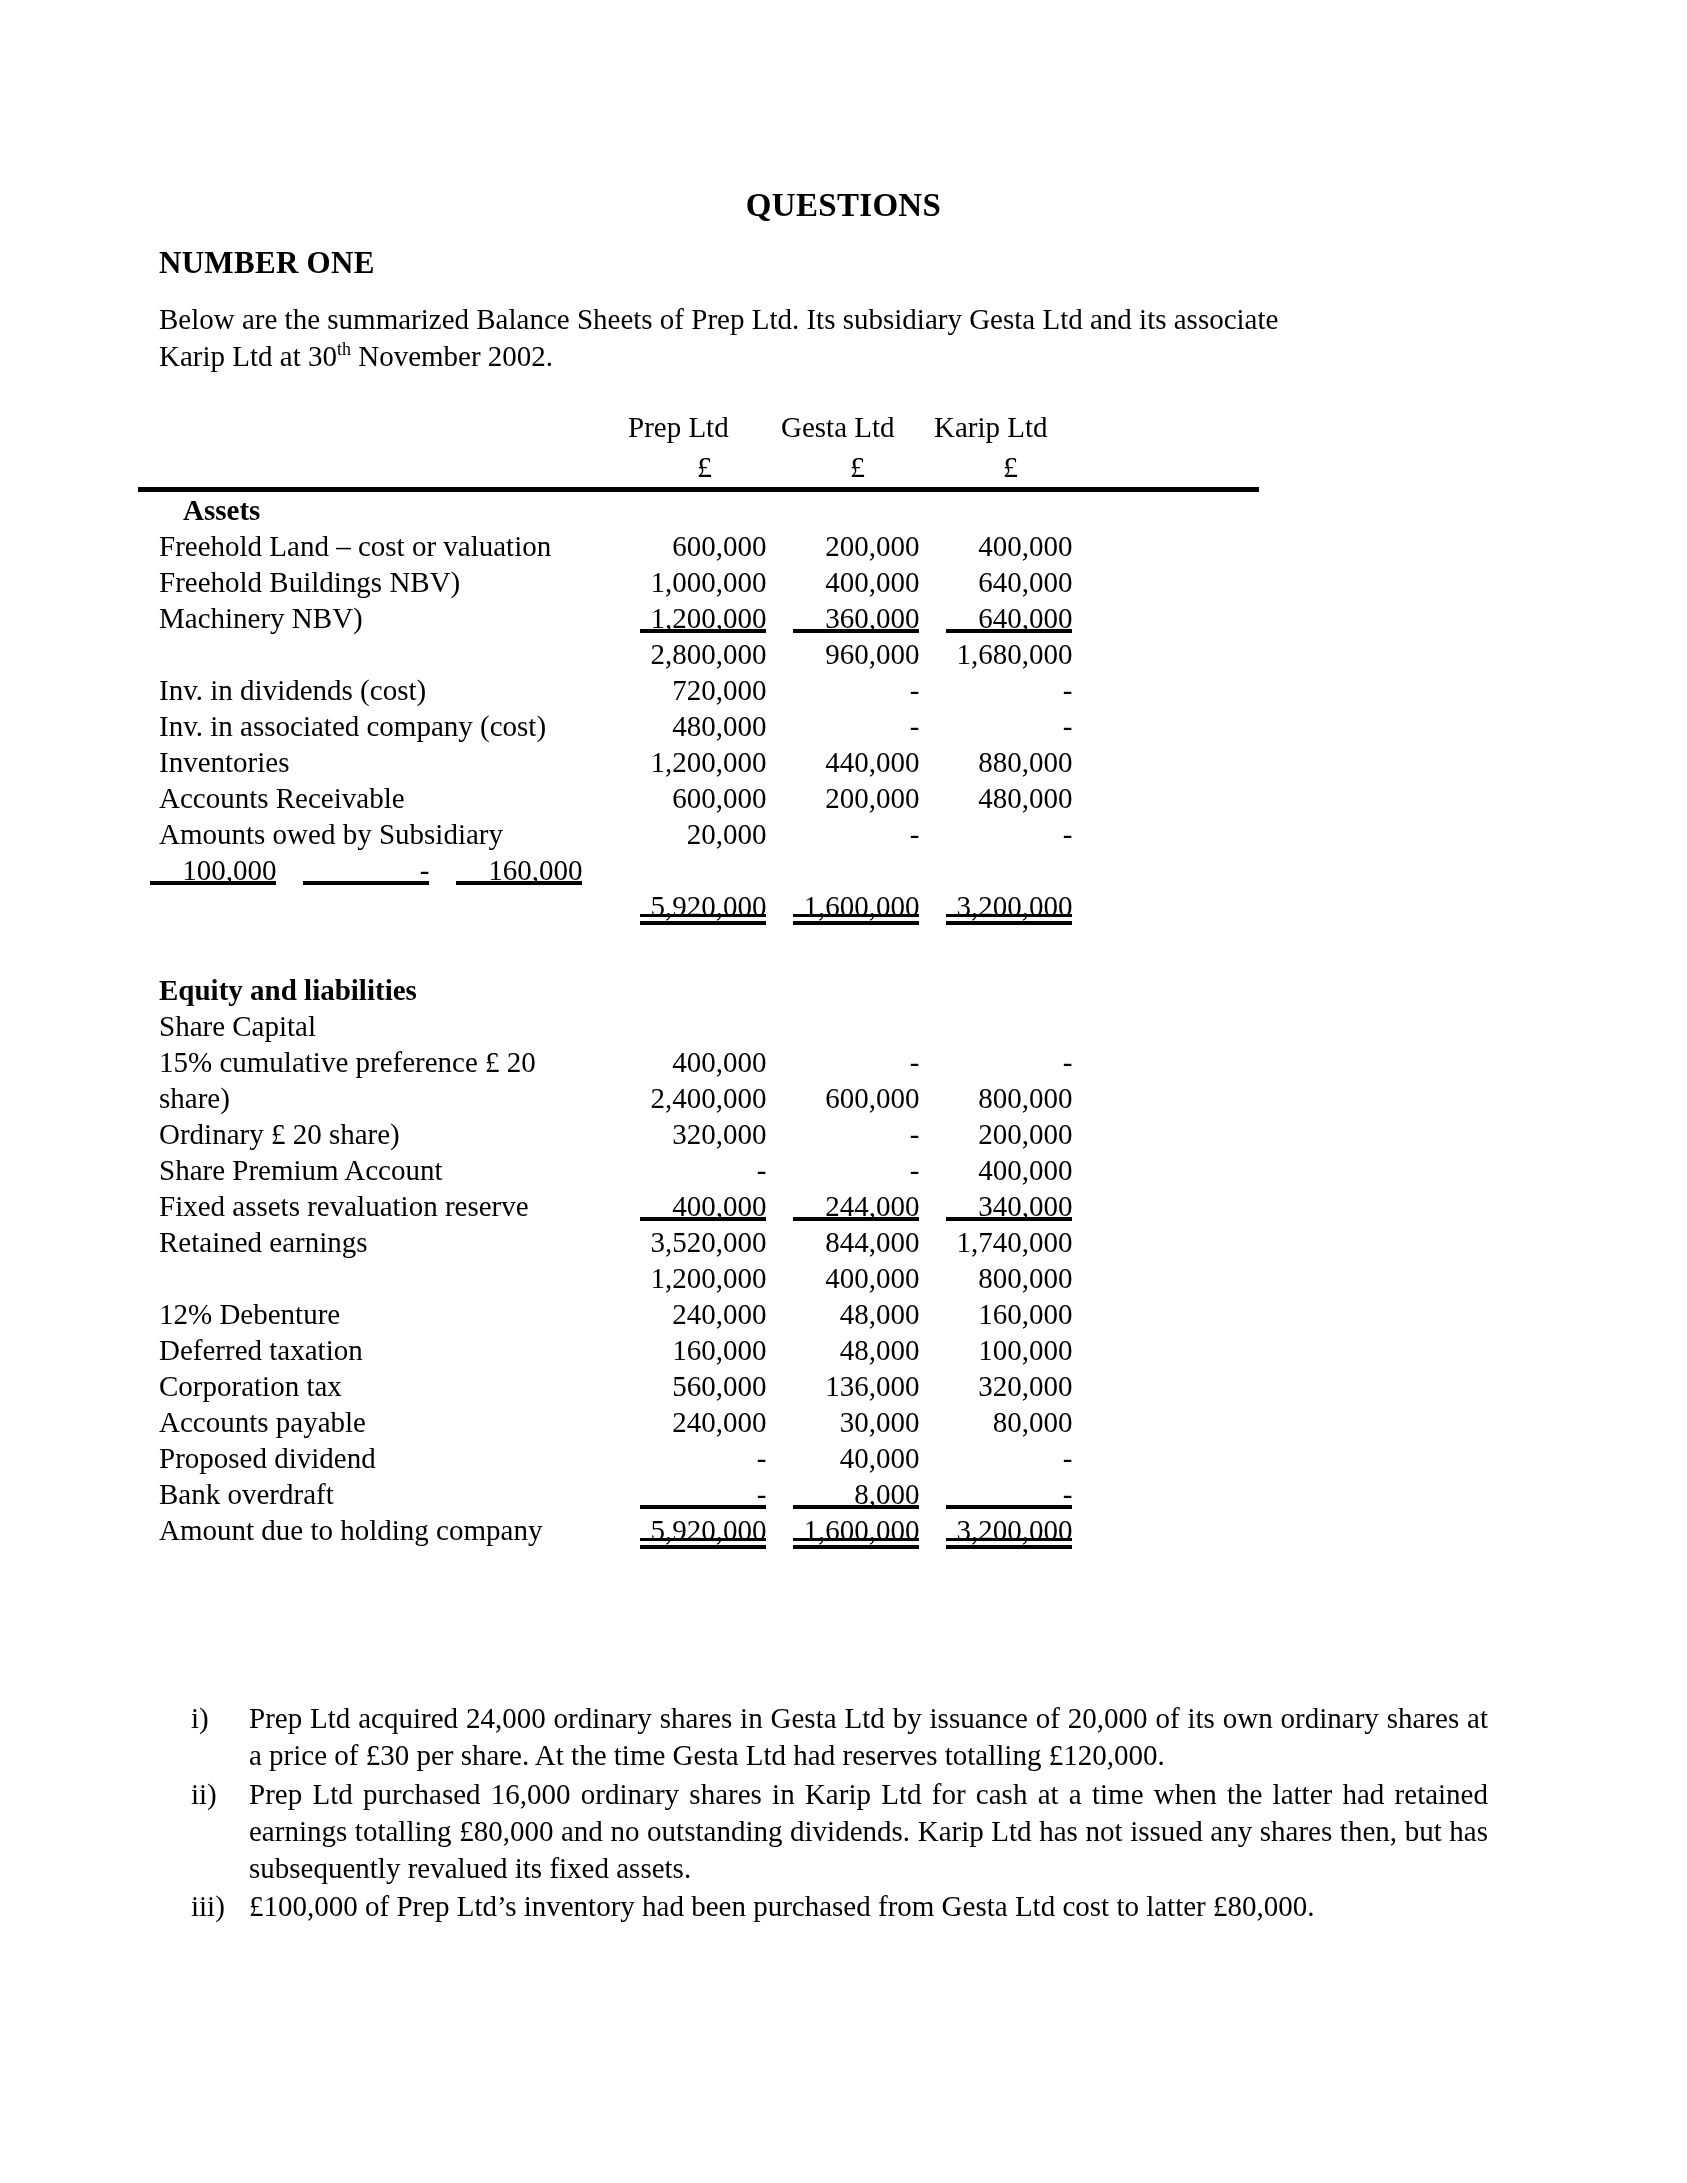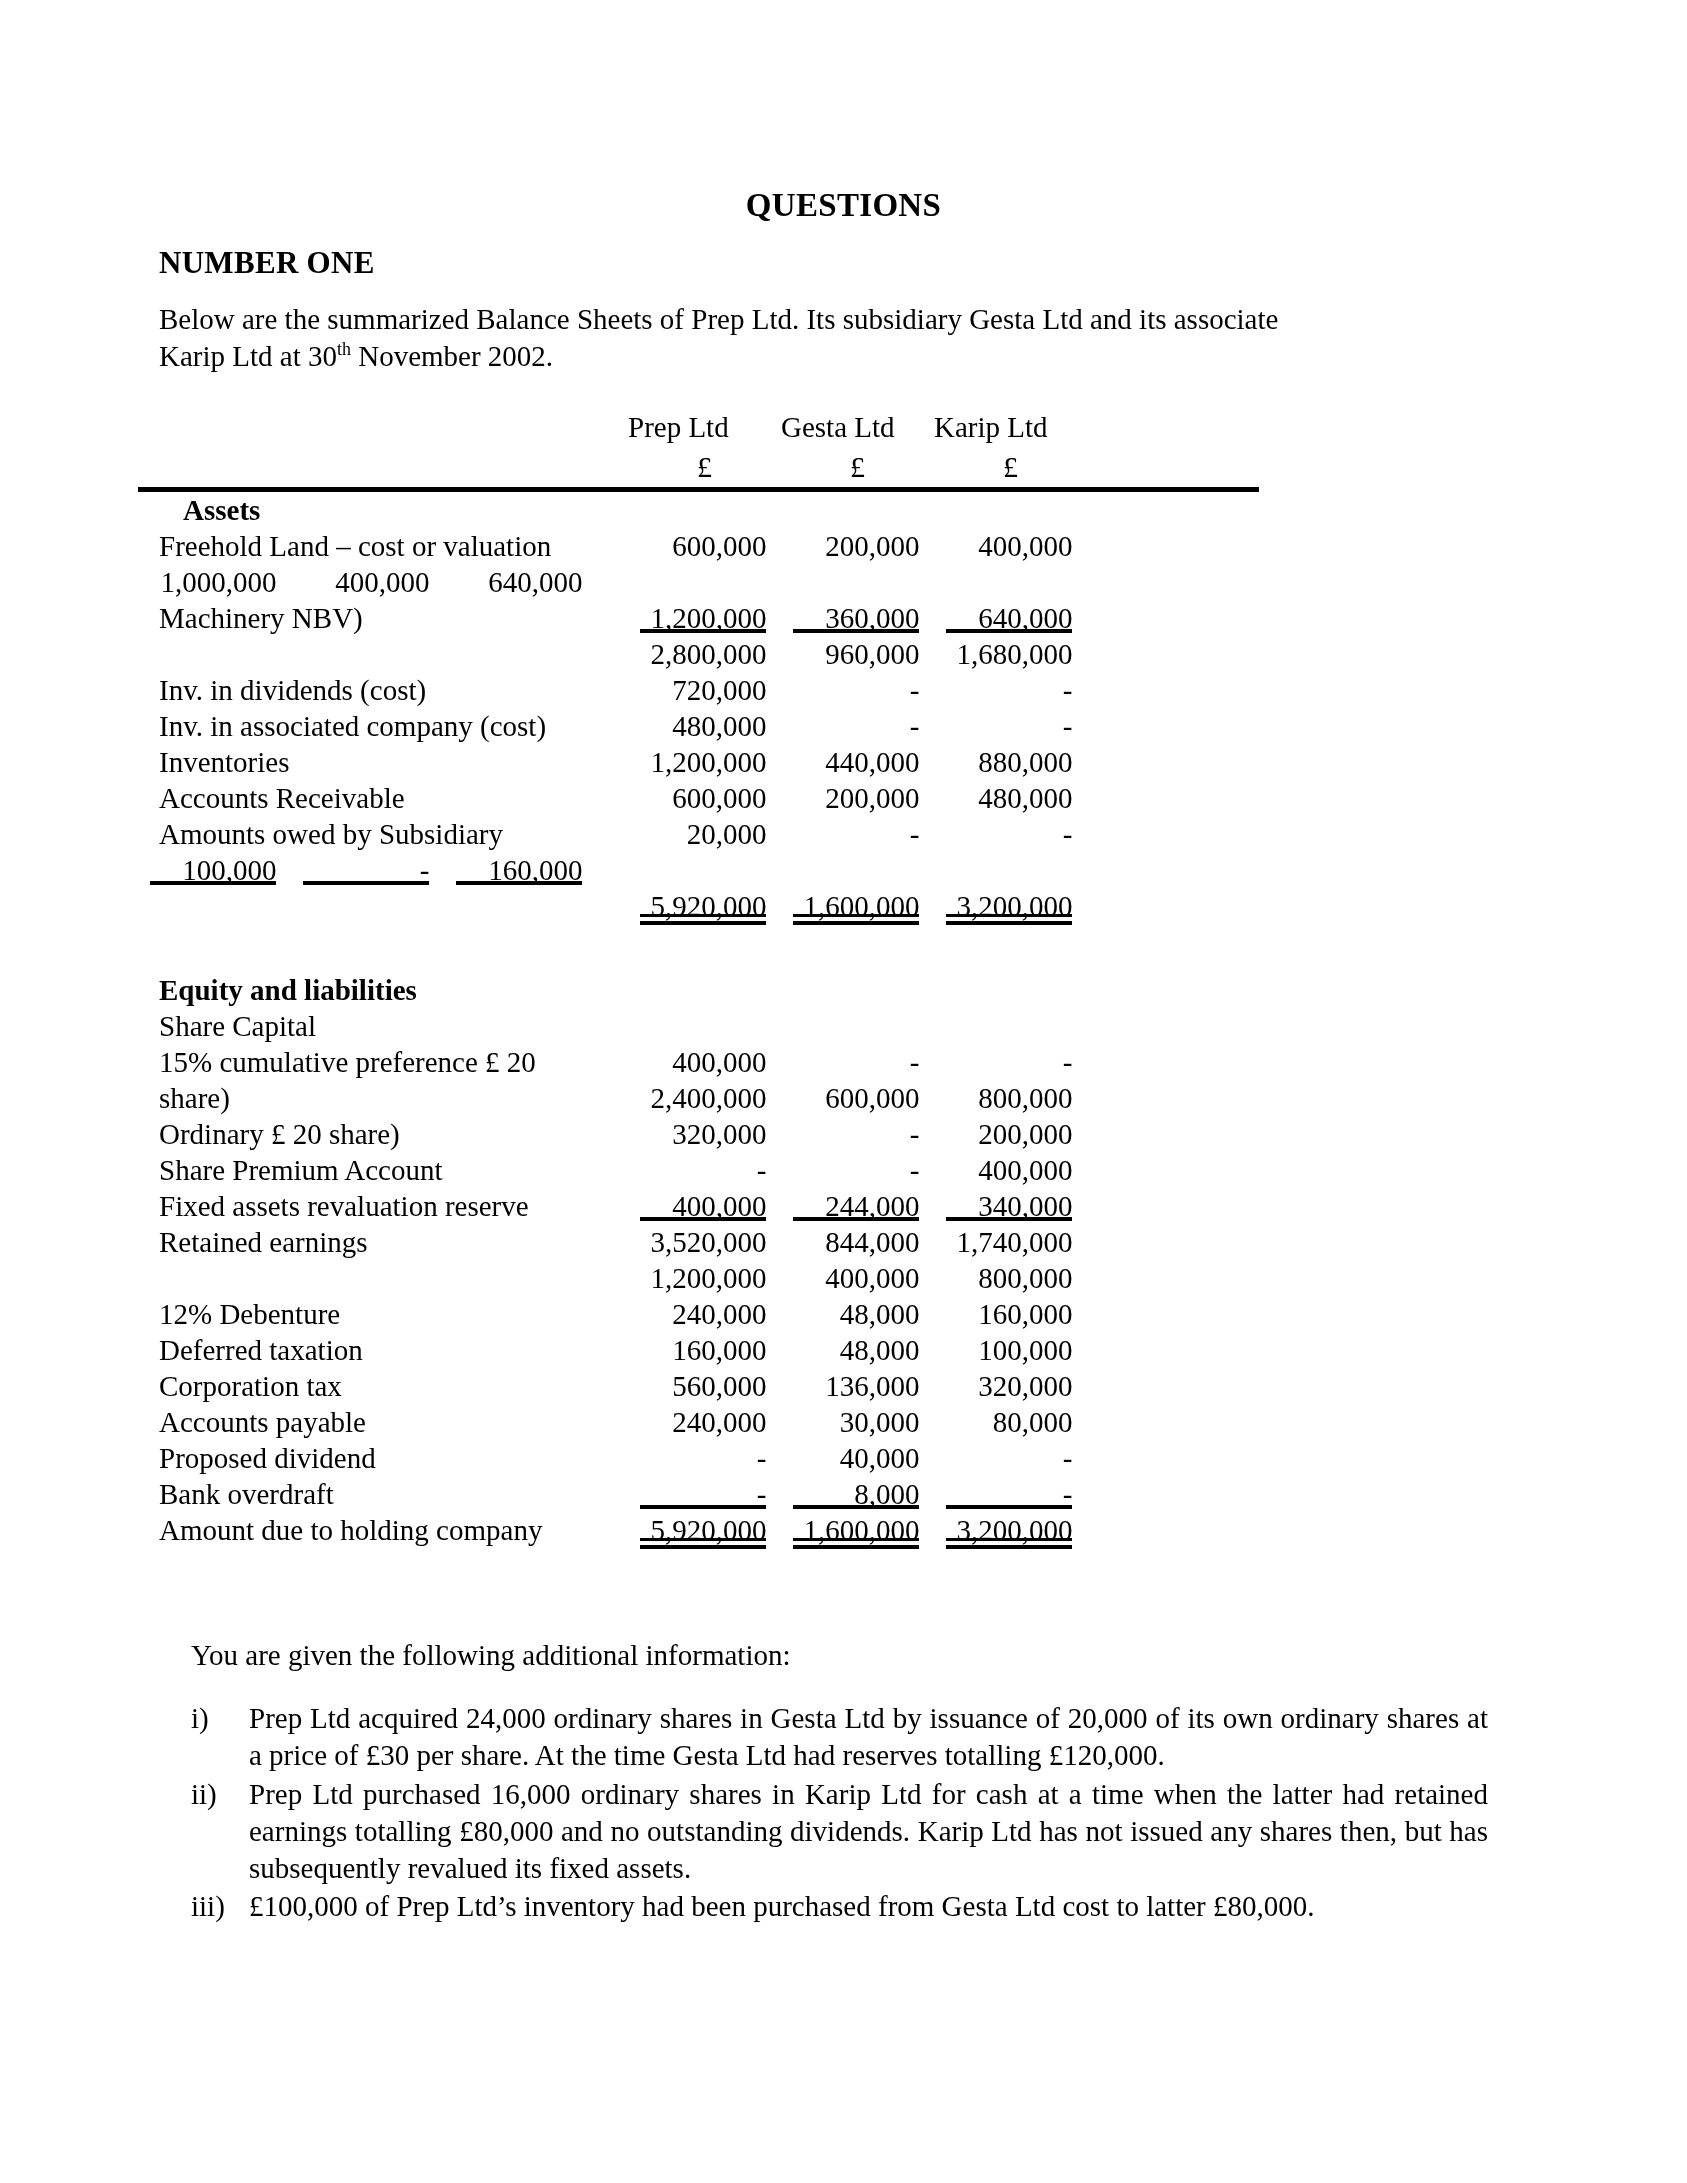--- a/index.html
+++ b/index.html
@@ -201,20 +201,21 @@
     </div>
 
     <div id="assets-rows">
         <div class="bs-row">
           <div class="bs-label">Freehold Land – cost or valuation</div>
           <div class="bs-cell"><span class="num">600,000</span></div>
           <div class="bs-cell"><span class="num">200,000</span></div>
           <div class="bs-cell"><span class="num">400,000</span></div>
         </div>
         <div class="bs-row">
+          <div class="bs-label">Freehold Buildings NBV)</div>
           <div class="bs-cell"><span class="num">1,000,000</span></div>
           <div class="bs-cell"><span class="num">400,000</span></div>
           <div class="bs-cell"><span class="num">640,000</span></div>
         </div>
         <div class="bs-row">
           <div class="bs-label">Machinery NBV)</div>
           <div class="bs-cell ruled"><span class="num">1,200,000</span></div>
           <div class="bs-cell ruled"><span class="num">360,000</span></div>
           <div class="bs-cell ruled"><span class="num">640,000</span></div>
         </div>
@@ -364,21 +365,20 @@
         <div class="bs-row">
           <div class="bs-label">Amount due to holding company</div>
           <div class="bs-cell double"><span class="num">5,920,000</span></div>
           <div class="bs-cell double"><span class="num">1,600,000</span></div>
           <div class="bs-cell double"><span class="num">3,200,000</span></div>
         </div>
       </div>
 
   </div>
 
-  <div class="addl-intro">You are given the following additional information:</div>
 
   <div class="addl-list" id="addl-list">
       <div class="addl-item">
         <div class="addl-marker">i)</div>
         <div class="addl-text">Prep  Ltd acquired 24,000 ordinary shares in Gesta Ltd by issuance of 20,000 of its own ordinary shares at a price of £30 per share.  At the time Gesta Ltd had reserves totalling £120,000.</div>
       </div>
       <div class="addl-item">
         <div class="addl-marker">ii)</div>
         <div class="addl-text">Prep Ltd purchased 16,000 ordinary shares in Karip  Ltd for cash at a time when the latter had retained earnings totalling £80,000 and no outstanding dividends.  Karip Ltd has not issued any shares then, but has subsequently revalued its fixed assets.</div>
       </div>

